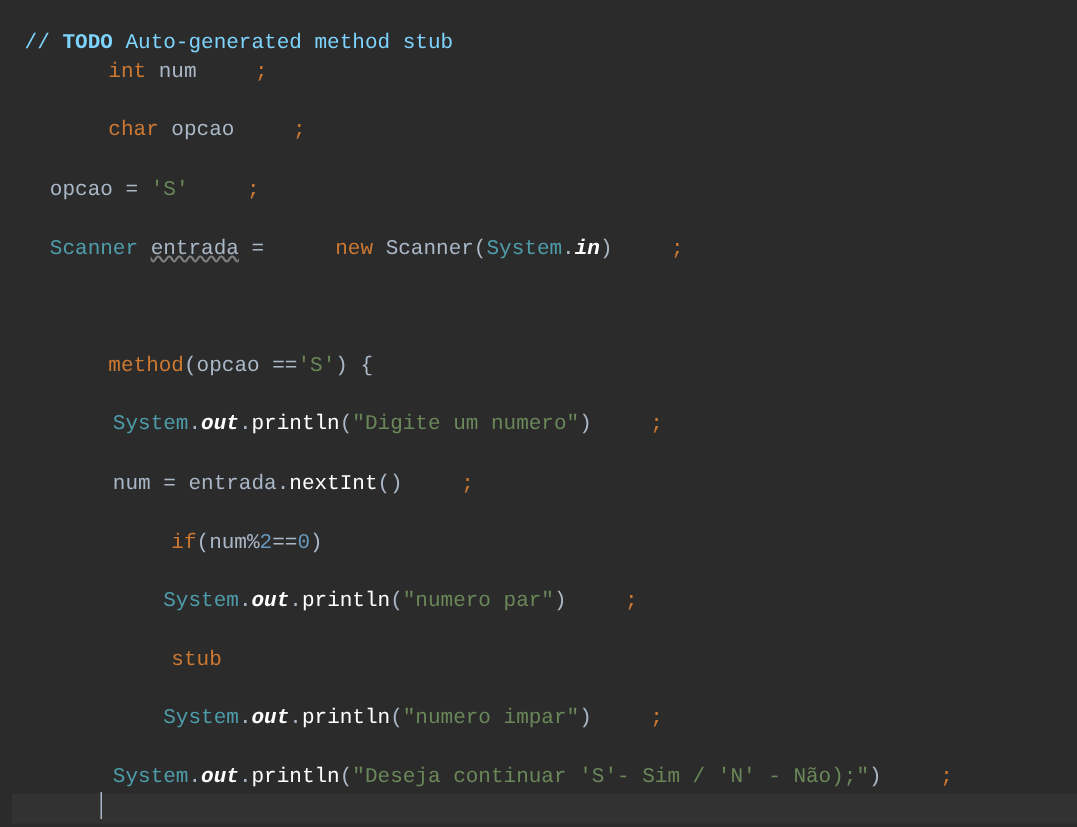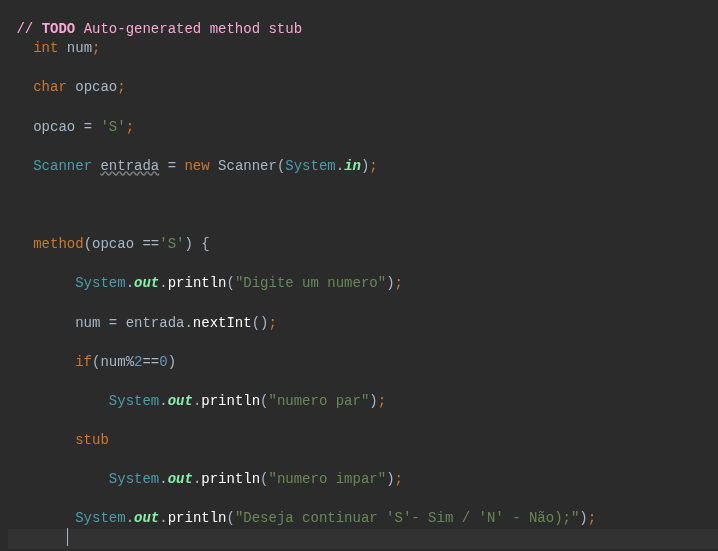--- a/index.html
+++ b/index.html
@@ -11,24 +11,24 @@
       line-height: 1.4;
       width: 718px;
       height: 551px;
       overflow: hidden;
     }
     .editor {
       padding: 0 0 0 8px;
       white-space: pre;
     }
     .line { min-height: 20px; }
-    .comment { color: #f9a8d4; }
-    .keyword { color: #cc7832; }
+    .comment { color: #7dd3fc; }
+    .keyword { color: #cc7832; margin-left: 39px; }
     .class { color: #4e9caa; }
-    .static-bold { color: #86efac; font-style: italic; font-weight: bold; }
+    .static-bold { color: #ffffff; font-style: italic; font-weight: bold; }
     .method { color: #ffffff; }
     .string { color: #6a8759; }
     .char { color: #6a8759; }
     .num { color: #6897bb; }
     .squiggle {
       text-decoration: underline;
       text-decoration-style: wavy;
       text-decoration-color: #808080;
     }
     .cursor-line {

